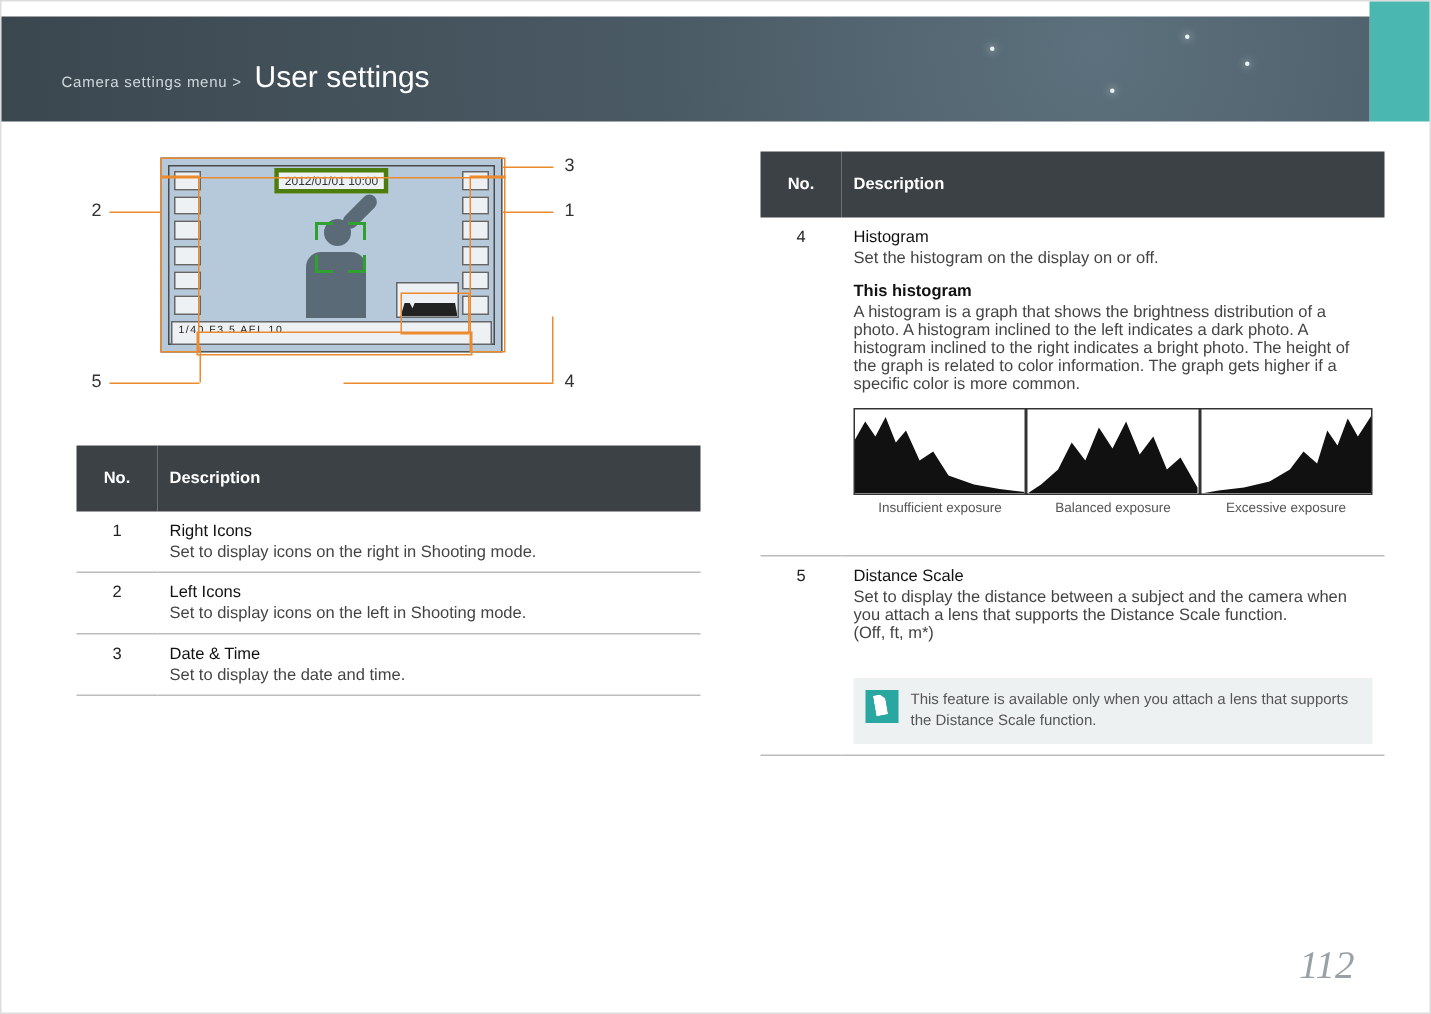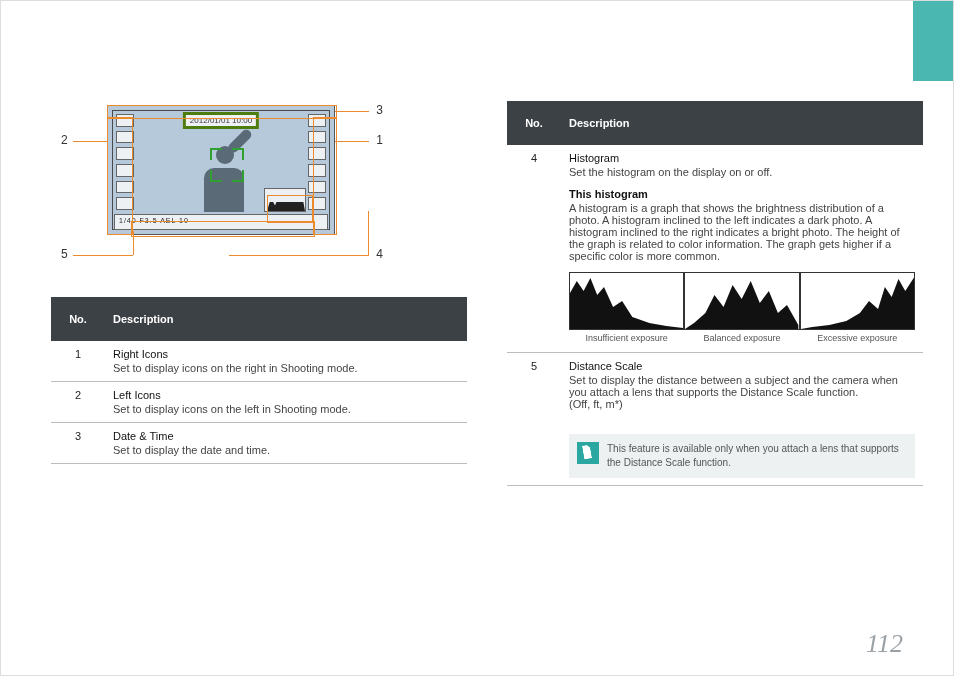--- a/index.html
+++ b/index.html
@@ -60,40 +60,48 @@
   .c5l2{top:130px;left:72px;width:1px;height:24px;}
   
   table.desc{width:100%;border-collapse:collapse;font-size:11px;}
   table.desc thead th{background:#3c4146;color:#fff;font-weight:700;text-align:left;padding:16px 8px;}
   table.desc thead th:first-child{width:38px;text-align:center;}
   table.desc tbody td{border-bottom:1px solid #bcbcbc;padding:7px 8px;vertical-align:top;color:#444;}
   table.desc tbody td.num{text-align:center;color:#222;}
   table.desc tbody td .t{display:block;color:#111;margin-bottom:2px;}
   .sub-title{font-weight:600;color:#111;margin:10px 0 2px;display:block;}
   
-  .hist-row{display:flex;margin:10px 0 2px;}
+  .hist-row{display:flex;margin:10px 0 20px;}
   .hist-box{flex:1;}
   .hist-graph{height:56px;border:1px solid #333;background:#fff;position:relative;overflow:hidden;}
   .hist-graph svg{position:absolute;inset:0;width:100%;height:100%;}
   .hist-cap{font-size:9px;text-align:center;color:#555;margin-top:3px;}
   
   .note{display:flex;gap:8px;background:#eef1f2;margin-top:24px;padding:8px;}
   .note-icon{width:22px;height:22px;background:#2aa7a0;position:relative;flex:0 0 22px;}
   .note-icon:before{content:"";position:absolute;left:6px;top:3px;width:8px;height:14px;background:#fff;
     clip-path:polygon(0 0,60% 0,100% 25%,100% 100%,0 100%);transform:rotate(-10deg);}
   .note-text{font-size:10px;color:#555;line-height:1.4;}
   
   .page-num{position:absolute;right:50px;bottom:16px;font-style:italic;font-family:Georgia,serif;font-size:26px;color:#9aa1a6;}
 </style>
 </head>
 <body>
 
 <div class="page">
   <div class="side-accent"></div>
 
+  <div class="header-band">
+    <span class="sparkle" style="top:12px;right:120px"></span>
+    <span class="sparkle" style="top:30px;right:80px"></span>
+    <span class="sparkle" style="top:48px;right:170px"></span>
+    <span class="sparkle" style="top:20px;right:250px"></span>
+    <span class="breadcrumb-small">Camera settings menu &gt;</span>
+    <span class="breadcrumb-big">User settings</span>
+  </div>
 
   <div class="body">
 
     <div class="col">
 
       <div class="illus-wrap">
         <div class="lcd">
           <div class="top-dt">2012/01/01 10:00</div>
           <div class="lcd-left-icons">
             <div class="lcd-icon"></div>

